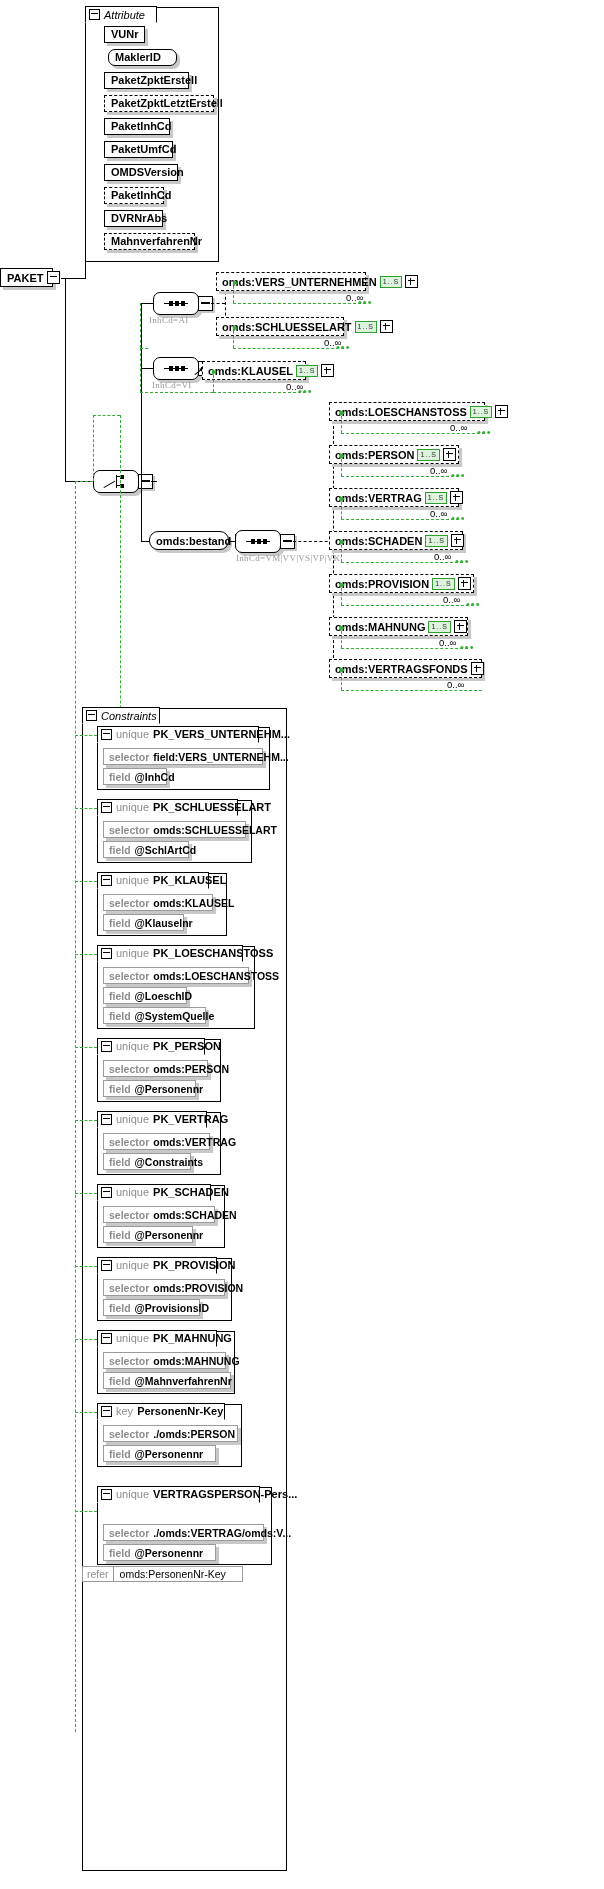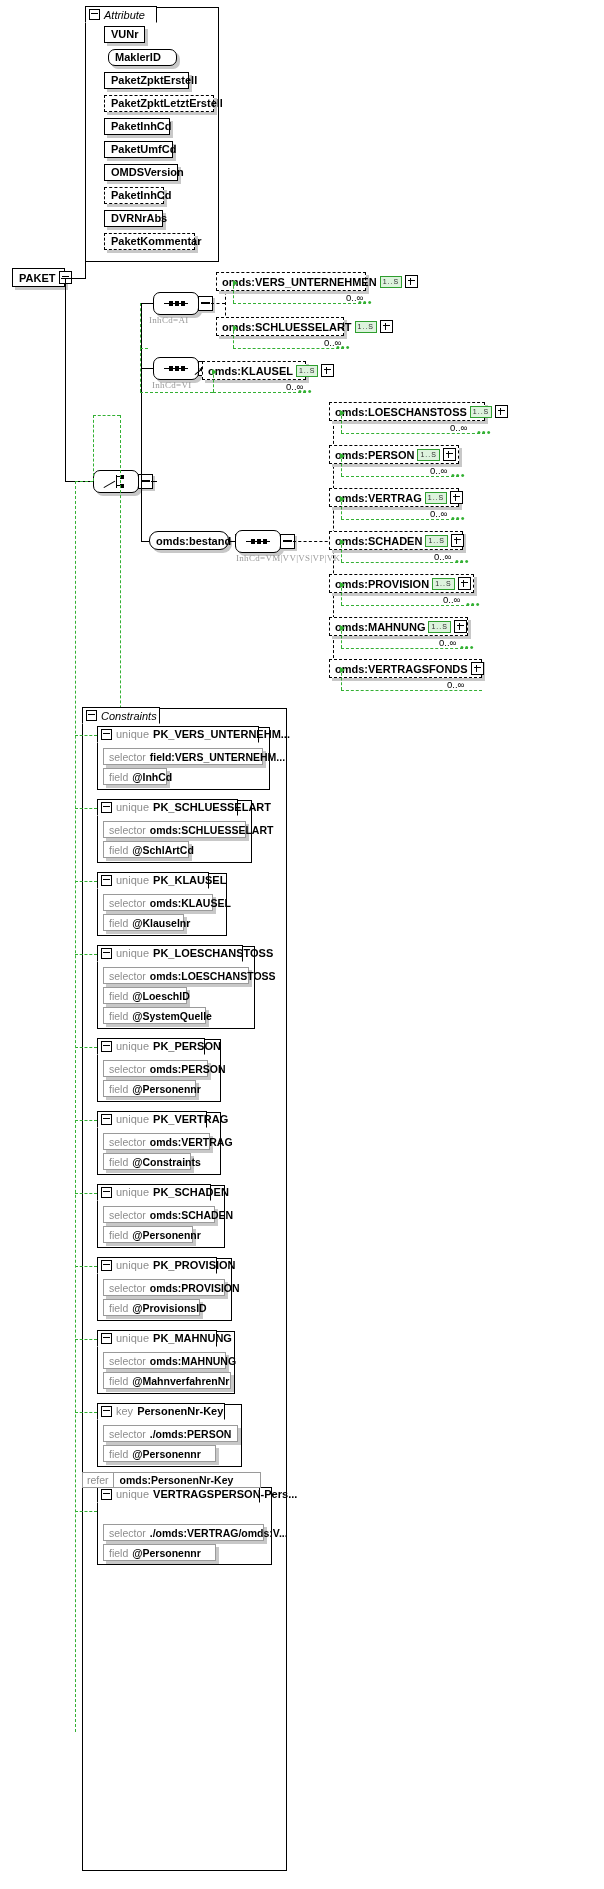--- a/index.html
+++ b/index.html
@@ -94,27 +94,27 @@
   
   .cons{position:absolute;border:1px solid #000;background:#fff;box-sizing:border-box;}
   .cons-tab{position:absolute;border:1px solid #000;border-bottom-color:#fff;background:#fff;
             height:17px;line-height:15px;padding:0 7px 0 3px;font-size:11px;
             display:flex;align-items:center;gap:4px;white-space:nowrap;z-index:4;box-sizing:border-box;}
   .cons-kind{color:#8c8c8c;font-weight:normal;}
   .cons-name{color:#000;font-weight:bold;}
   .srow{position:absolute;border:1px solid #9a9a9a;background:#fff;height:17px;
         display:flex;align-items:center;font-size:10.5px;white-space:nowrap;
         box-shadow:3px 3px 0 0 #c8c8c8;box-sizing:border-box;}
-  .srow .k{color:#8c8c8c;padding:0 4px 0 5px;font-weight:normal;}
+  .srow .k{color:#8c8c8c;padding:0 4px 0 5px;font-weight:bold;}
   .srow .v{color:#000;font-weight:bold;padding-right:6px;}
   .refrow{position:absolute;border:1px solid #9a9a9a;background:#fff;height:16px;
           display:flex;align-items:center;font-size:10.5px;white-space:nowrap;box-sizing:border-box;z-index:4;}
   .refrow .k{color:#8c8c8c;padding:0 4px 0 4px;border-right:1px solid #9a9a9a;height:100%;
              display:flex;align-items:center;}
-  .refrow .v{color:#000;padding:0 6px;font-weight:bold;}
+  .refrow .v{color:#000;padding:0 6px;font-weight:normal;}
 </style>
 </head>
 <body>
 
 <div class="canvas">
 
   <div class="frame" style="left:85px;top:7px;width:134px;height:255px;"></div>
   <div class="frame-tab" style="left:85px;top:6px;width:72px;">
     <span class="minus"></span>
     <span>Attribute</span>
@@ -122,23 +122,23 @@
 
   <div class="attr" style="left:104px;top:26px;width:41px;">VUNr</div>
   <div class="attr" style="left:108px;top:49px;width:69px;border-radius:7px;">MaklerID</div>
   <div class="attr" style="left:104px;top:72px;width:85px;">PaketZpktErstell</div>
   <div class="attr opt" style="left:104px;top:95px;width:110px;">PaketZpktLetztErstell</div>
   <div class="attr" style="left:104px;top:118px;width:66px;">PaketInhCd</div>
   <div class="attr" style="left:104px;top:141px;width:69px;">PaketUmfCd</div>
   <div class="attr" style="left:104px;top:164px;width:74px;">OMDSVersion</div>
   <div class="attr opt" style="left:104px;top:187px;width:60px;">PaketInhCd</div>
   <div class="attr" style="left:104px;top:210px;width:59px;">DVRNrAbs</div>
-  <div class="attr opt" style="left:104px;top:233px;width:91px;">PaketKommentar</div>
-
-  <div class="elbox" style="left:12px;top:268px;width:53px;">
+  <div class="attr opt" style="left:104px;top:233px;width:91px;">MahnverfahrenNr</div>
+
+  <div class="elbox" style="left:0;top:268px;width:53px;">
     <span class="lbl">PAKET</span>
     <span class="tog" style="margin-right:3px;"></span>
   </div>
 
   <div class="ln lnh" style="left:61px;top:278px;width:24px;"></div>
   <div class="ln lnv" style="left:85px;top:218px;height:61px;"></div>
   <div class="ln lnv" style="left:65px;top:278px;height:203px;"></div>
   <div class="ln lnh" style="left:65px;top:481px;width:28px;"></div>
 
   <div class="comp" style="left:93px;top:471px;">
@@ -518,21 +518,21 @@
     <span class="v">@Personennr</span>
   </div>
   <div class="gln" style="left:75px;top:1412px;width:22px;"></div>
 
   <div class="cons" style="left:97px;top:1487px;width:175px;height:78px;"></div>
   <div class="cons-tab" style="left:97px;top:1486px;width:163px;">
     <span class="minus"></span>
     <span class="cons-kind">unique</span>
     <span class="cons-name">VERTRAGSPERSON-Pers...</span>
   </div>
-  <div class="refrow" style="left:82px;top:1472px;width:179px;">
+  <div class="refrow" style="left:82px;top:1566px;width:161px;">
     <span class="k">refer</span>
     <span class="v">omds:PersonenNr-Key</span>
   </div>
   <div class="srow" style="left:103px;top:1524px;width:161px;">
     <span class="k">selector</span>
     <span class="v">./omds:VERTRAG/omds:V...</span>
   </div>
   <div class="srow" style="left:103px;top:1544px;width:113px;">
     <span class="k">field</span>
     <span class="v">@Personennr</span>

